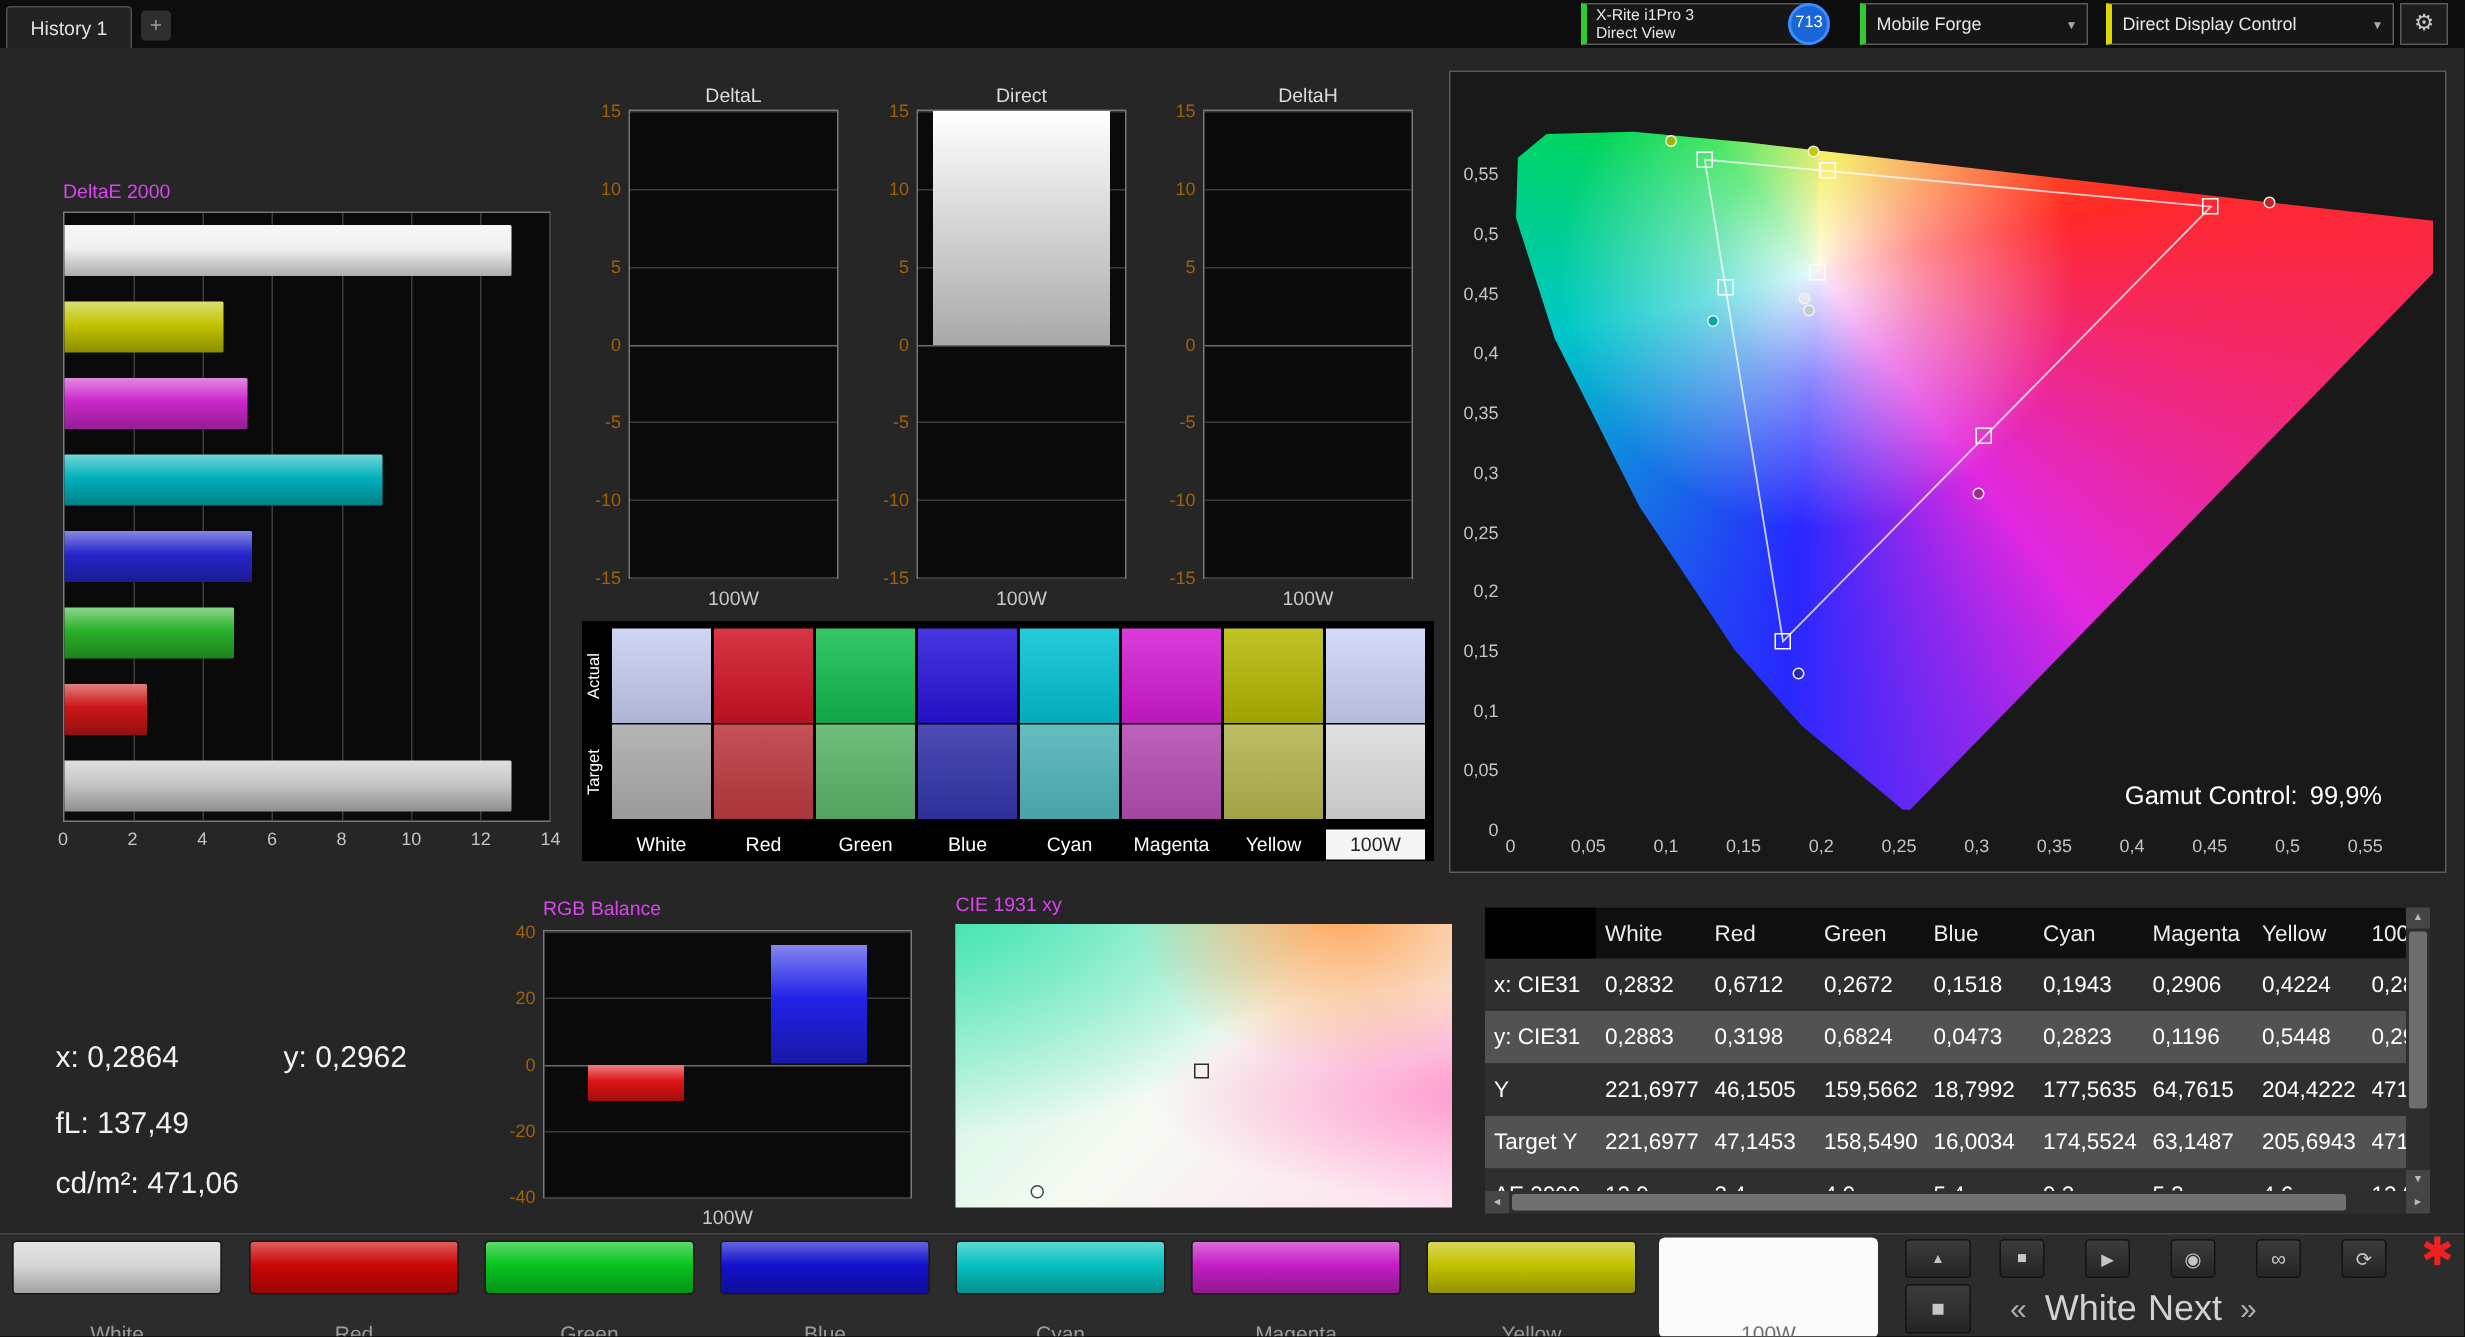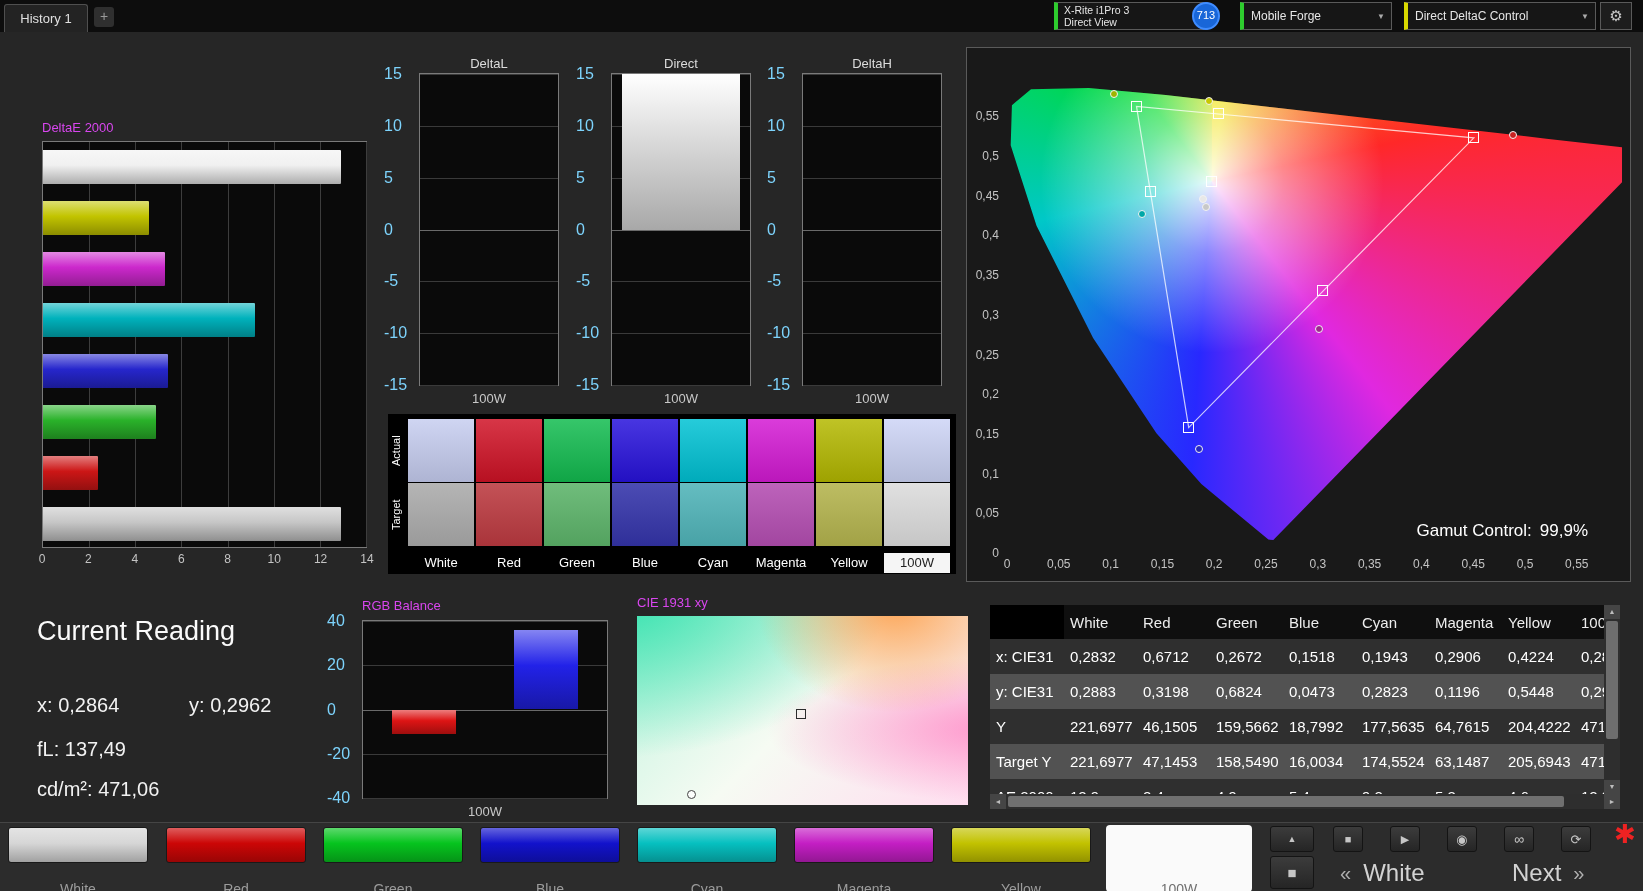--- a/index.html
+++ b/index.html
@@ -35,21 +35,21 @@
 
   
   .vchart{position:absolute;background:#0a0a0a;border:1px solid #7a7a7a}
   #deltaL{left:419px;top:73px;width:140px;height:313px}
   #deltaC{left:611px;top:73px;width:140px;height:313px}
   #deltaH{left:802px;top:73px;width:140px;height:313px}
   .vtitle{position:absolute;left:0;right:0;top:-18px;text-align:center;font-size:13px;color:#dcdcdc}
   .vxlabel{position:absolute;left:0;right:0;bottom:-21px;text-align:center;font-size:13px;color:#c8c8c8}
   .hgrid{position:absolute;left:0;right:0;height:1px;background:#3a3a3a}
   .hgrid.zero{background:#6a6a6a}
-  .ytick{position:absolute;left:-36px;width:30px;transform:translateY(-50%);font-size:16px;color:#7dd3fc}
+  .ytick{position:absolute;left:-36px;width:30px;text-align:right;transform:translateY(-50%);font-size:12px;color:#a16207}
   .vbar{position:absolute}
   #rgb-title{left:362px;top:598px;width:246px}
   #rgb-plot{left:362px;top:620px;width:246px;height:179px}
 
   
   #swatch-panel{position:absolute;left:388px;top:414px;width:568px;height:160px;background:#000}
   .swside{position:absolute;left:2px;width:16px;color:#fff;font-size:11px;writing-mode:vertical-rl;transform:rotate(180deg);text-align:center}
   #sw-actual-label{top:5px;height:63px}
   #sw-target-label{top:69px;height:63px}
   #swatch-grid{position:absolute;left:20px;top:5px;display:flex;gap:2px}
@@ -121,21 +121,21 @@
   .patch-card{position:absolute;top:2px;width:146px;height:67px;background:#fafafa;border-radius:4px}
   .sel-label{position:absolute;top:56px;left:0;width:146px;text-align:center;font-size:14px;color:#707070}
   .cbtn{position:absolute;background:linear-gradient(#3c3c3c,#252525);border:1px solid #141414;border-radius:3px;color:#c6c6c6;display:flex;align-items:center;justify-content:center}
   #scroll-up-btn{left:1270px;top:3px;width:44px;height:26px;font-size:9px}
   #layout-btn{left:1270px;top:33px;width:44px;height:33px;font-size:15px}
   .tbtn{top:3px;width:30px;height:26px;font-size:11px}
   #t-stop{left:1333px} #t-play{left:1390px} #t-rec{left:1447px;font-size:13px}
   #t-loop{left:1504px;font-size:14px} #t-refresh{left:1561px;font-size:13px}
   #alert-icon{position:absolute;left:1614px;top:-4px;font-size:26px;color:#ee2222}
   #back-btn,#next-btn{position:absolute;top:32px;height:36px;display:flex;align-items:center;gap:12px;color:#d2d2d2;font-size:24px;font-weight:300}
-  #back-btn{left:1340px} #next-btn{left:1512px}
+  #back-btn{left:1340px} #next-btn{left:1432px}
   .nav-chev{font-size:20px;color:#b0b0b0}
 </style>
 </head>
 <body>
 
 <div id="app">
 
   <div id="topbar">
     <div id="history-tab">History 1</div>
     <div id="add-tab">+</div>
@@ -145,21 +145,21 @@
         <div>Direct View</div>
       </div>
       <span class="dd-chev">▼</span>
     </div>
     <div id="meter-badge" style="background: rgb(24, 102, 216);">713</div>
     <div id="source-box" class="ddbox" style="border-left-color: rgb(46, 204, 46);">
       <span class="dd-label">Mobile Forge</span>
       <span class="dd-chev">▼</span>
     </div>
     <div id="display-box" class="ddbox" style="border-left-color: rgb(216, 216, 0);">
-      <span class="dd-label">Direct DeltaC Control</span>
+      <span class="dd-label">Direct Display Control</span>
       <span class="dd-chev">▼</span>
     </div>
     <div id="gear-btn">⚙</div>
   </div>
 
   <div id="deltae-title" class="chart-title">DeltaE 2000</div>
   <div id="deltae-plot">
       <div class="vgrid" style="left: 14.2857%;"></div>
       <div class="vgrid" style="left: 28.5714%;"></div>
       <div class="vgrid" style="left: 42.8571%;"></div>
@@ -338,21 +338,20 @@
         <span class="cytick" style="top: 161.4px;">0,4</span>
         <span class="cytick" style="top: 121.7px;">0,45</span>
         <span class="cytick" style="top: 82px;">0,5</span>
         <span class="cytick" style="top: 42.3px;">0,55</span>
       </div>
     <div id="coverage">
       <span>Gamut Control:</span><span id="coverage-val">99,9%</span>
     </div>
   </div>
 
-  <div id="cr-title">Current Reading</div>
   <div id="cr-x" class="cr-line"><span>x:</span>&nbsp;<span>0,2864</span></div>
   <div id="cr-y" class="cr-line"><span>y:</span>&nbsp;<span>0,2962</span></div>
   <div id="cr-fl" class="cr-line"><span>fL:</span>&nbsp;<span>137,49</span></div>
   <div id="cr-cd" class="cr-line"><span>cd/m²:</span>&nbsp;<span>471,06</span></div>
 
   <div id="rgb-title" class="chart-title">RGB Balance</div>
   <div id="rgb-plot" class="vchart">
     <div class="vxlabel">100W</div>
   <div class="hgrid" style="top: 0%;"></div>
       <span class="ytick" style="top: 0%;">40</span>

